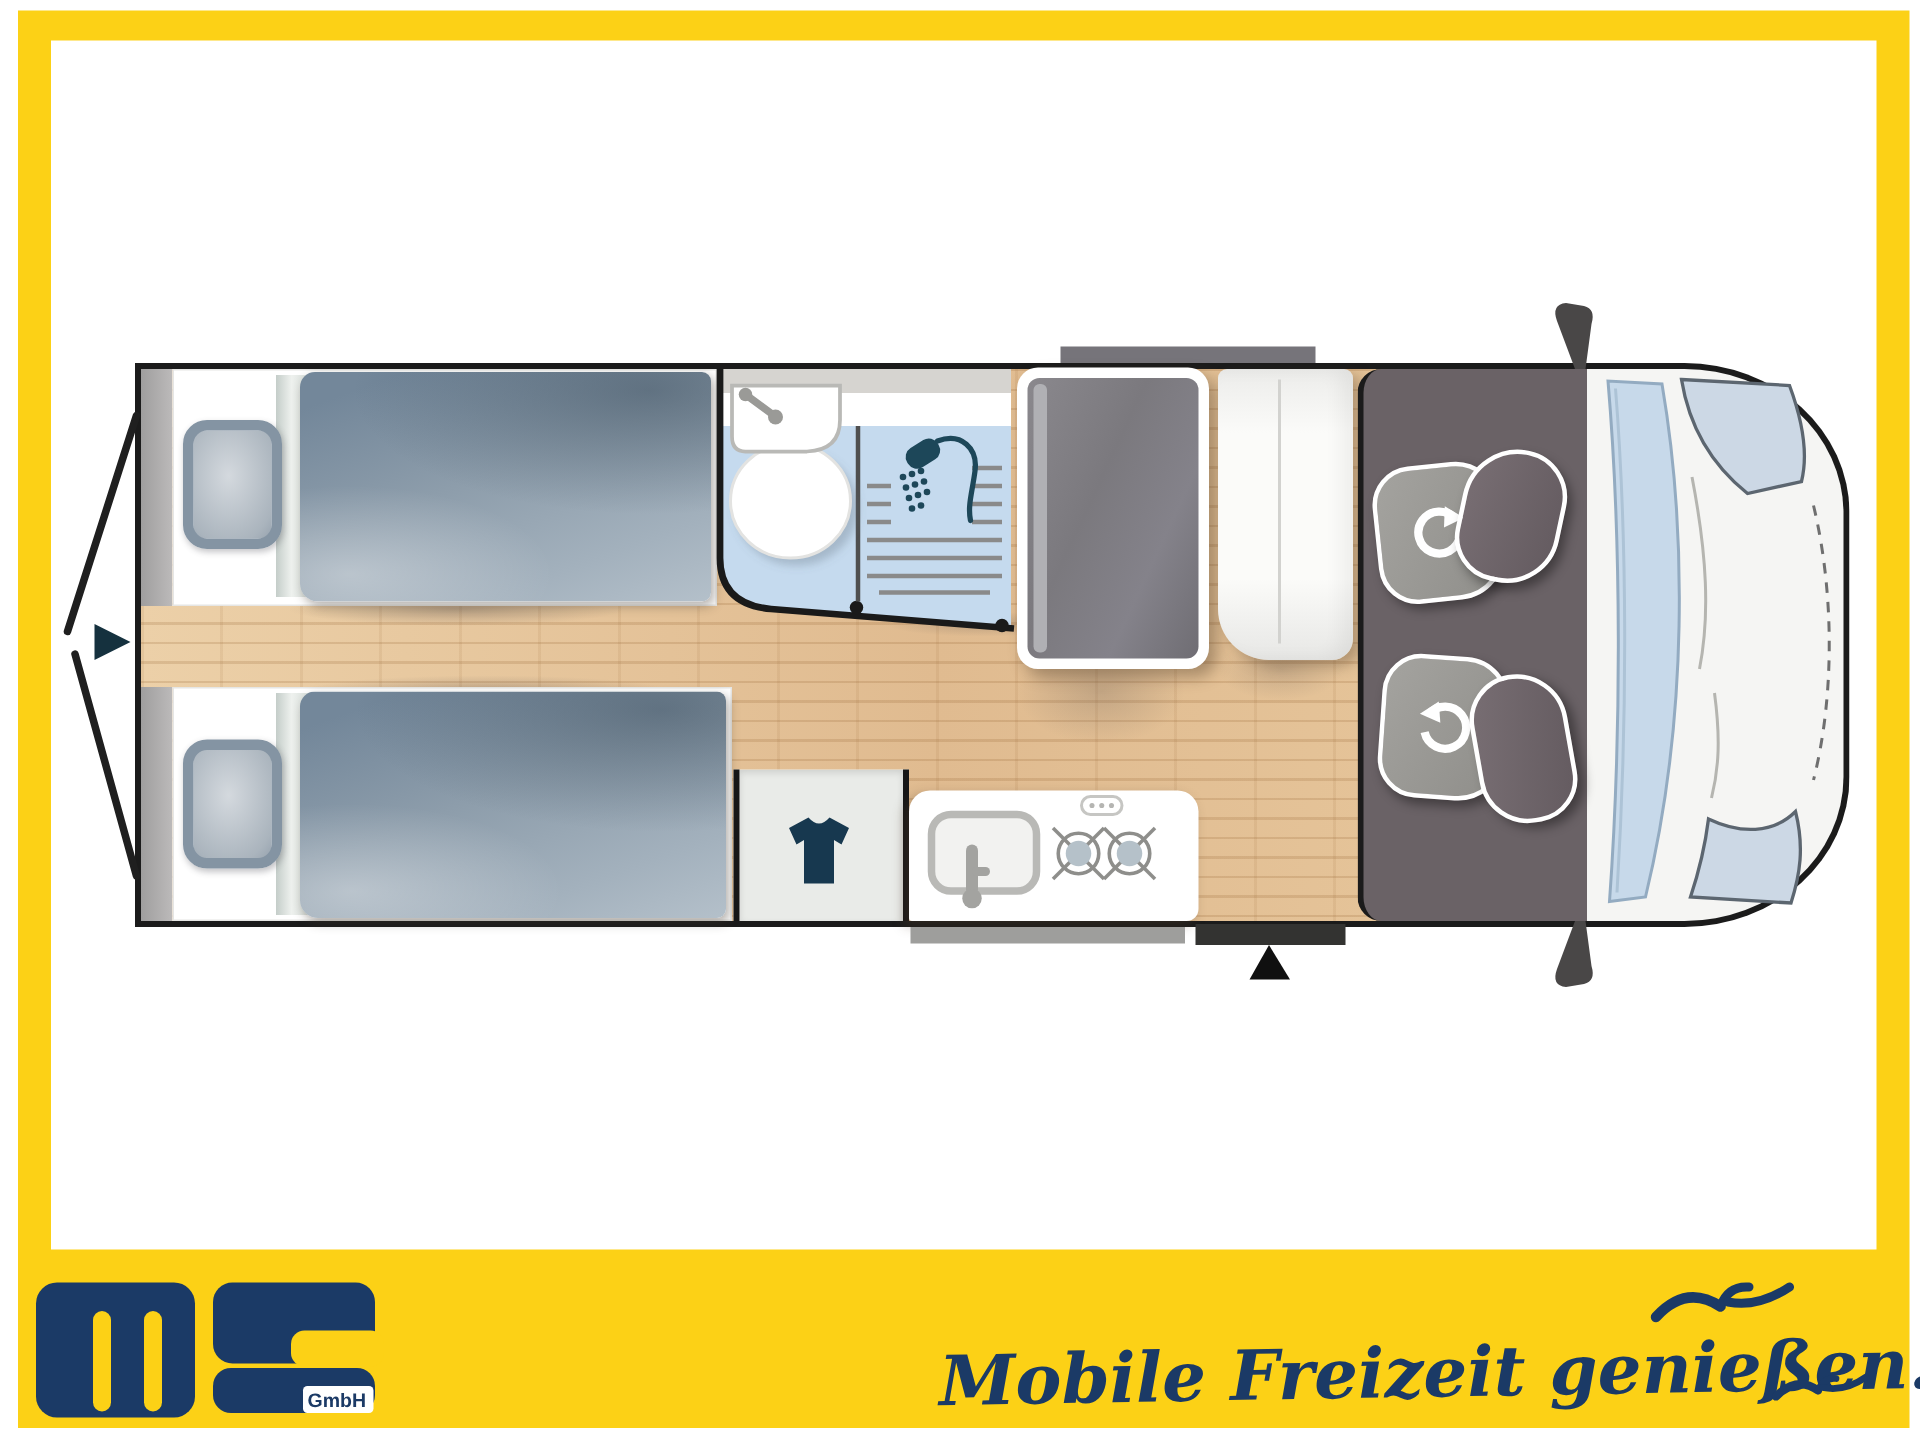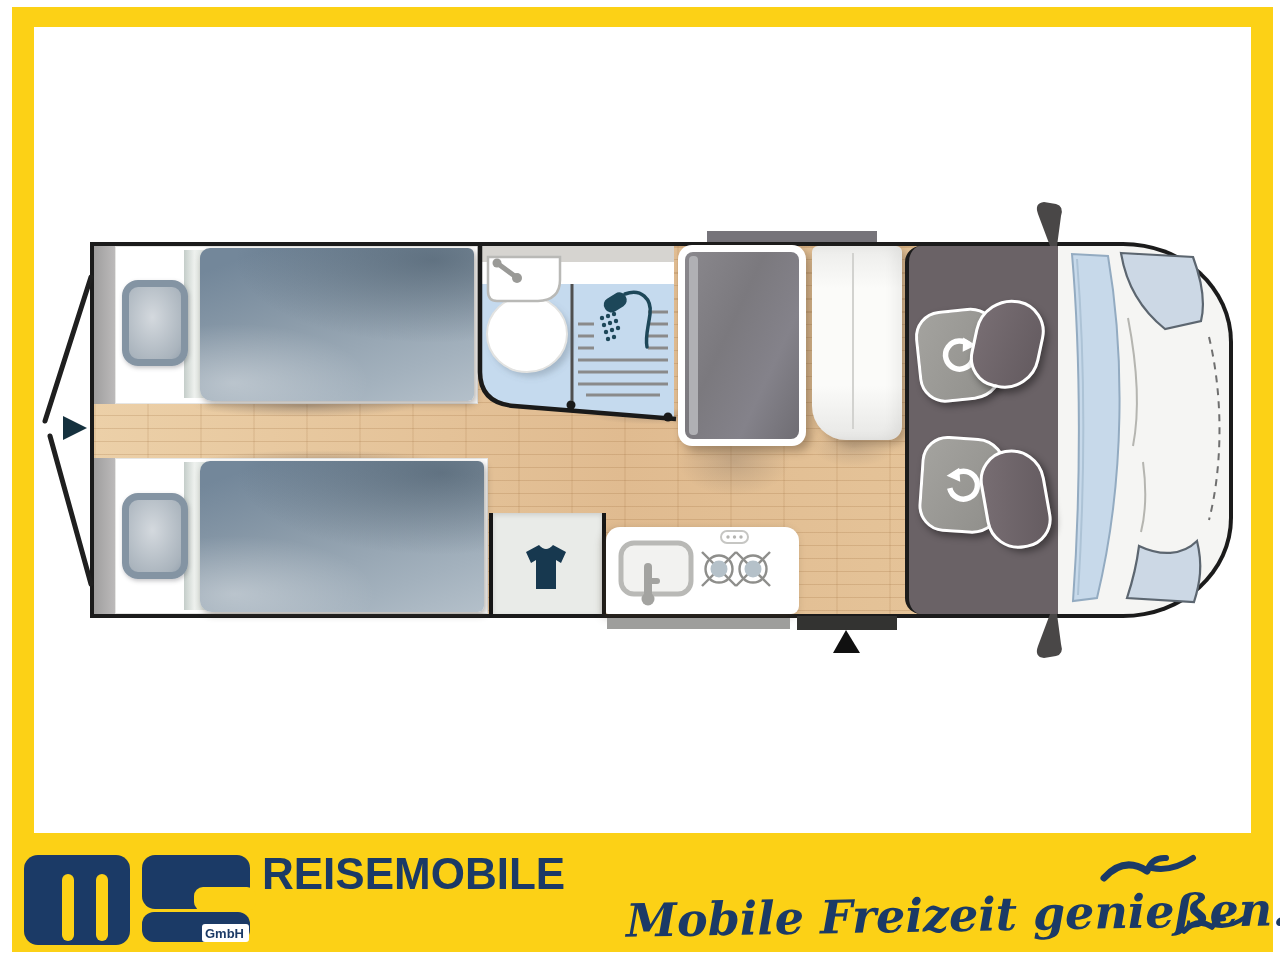--- a/index.html
+++ b/index.html
@@ -250,21 +250,20 @@
     </g>
     <g>
       <rect x="122" y="5" width="108" height="54" rx="13" fill="#1b3a66"></rect>
       <rect x="174" y="37" width="62" height="24" rx="9" fill="#fcd116"></rect>
       <rect x="122" y="62" width="108" height="30" rx="12" fill="#1b3a66"></rect>
       <rect x="182" y="74" width="47" height="18" rx="3" fill="#ffffff"></rect>
       <text x="185" y="88" font-family="Liberation Sans, sans-serif" font-size="13" font-weight="bold" fill="#1b3a66">GmbH</text>
     </g>
   </svg>
 
-  <div class="abs company-line">REISEMOBILE</div>
   <div class="abs slogan">Mobile Freizeit genießen.</div>
 
   <svg class="abs" style="left:1098px;top:848px" width="100" height="46" viewBox="0 0 100 46">
     <path d="M6 30 Q26 8 49 23" stroke="#1b3a66" stroke-width="7" fill="none" stroke-linecap="round"></path>
     <path d="M49 23 Q54 9 68 10" stroke="#1b3a66" stroke-width="6" fill="none" stroke-linecap="round"></path>
     <path d="M54 20 Q74 24 95 10" stroke="#1b3a66" stroke-width="6" fill="none" stroke-linecap="round"></path>
   </svg>
   <svg class="abs" style="left:1180px;top:908px" width="70" height="36" viewBox="0 0 70 36">
     <path d="M4 23 Q18 9 32 19" stroke="#1b3a66" stroke-width="5.5" fill="none" stroke-linecap="round"></path>
     <path d="M32 19 Q36 10 44 11" stroke="#1b3a66" stroke-width="4.5" fill="none" stroke-linecap="round"></path>

